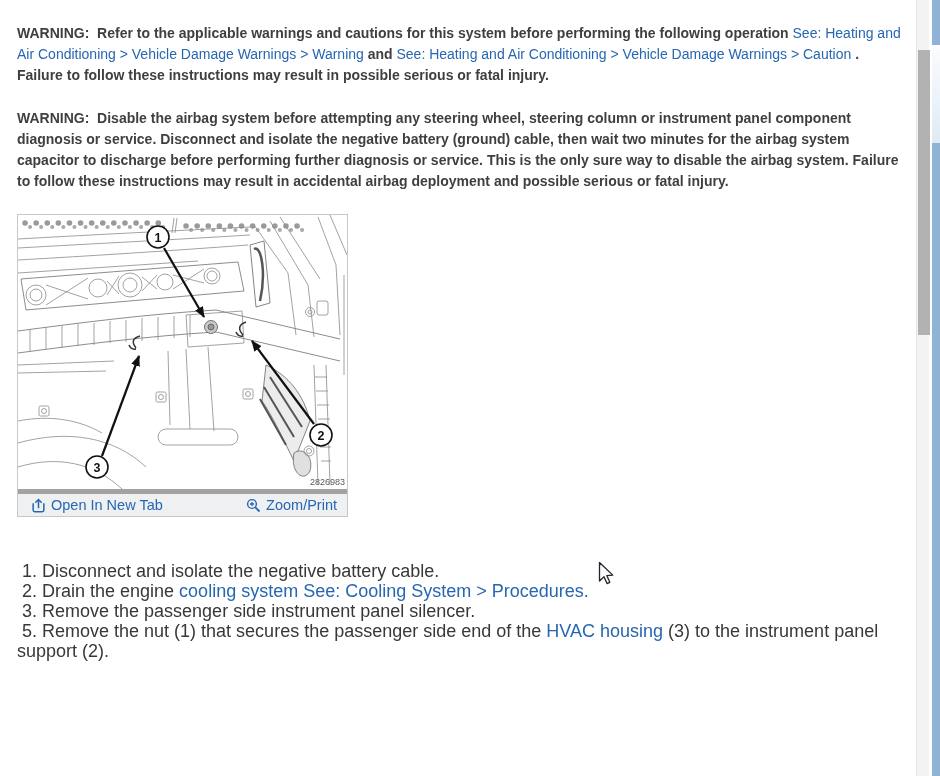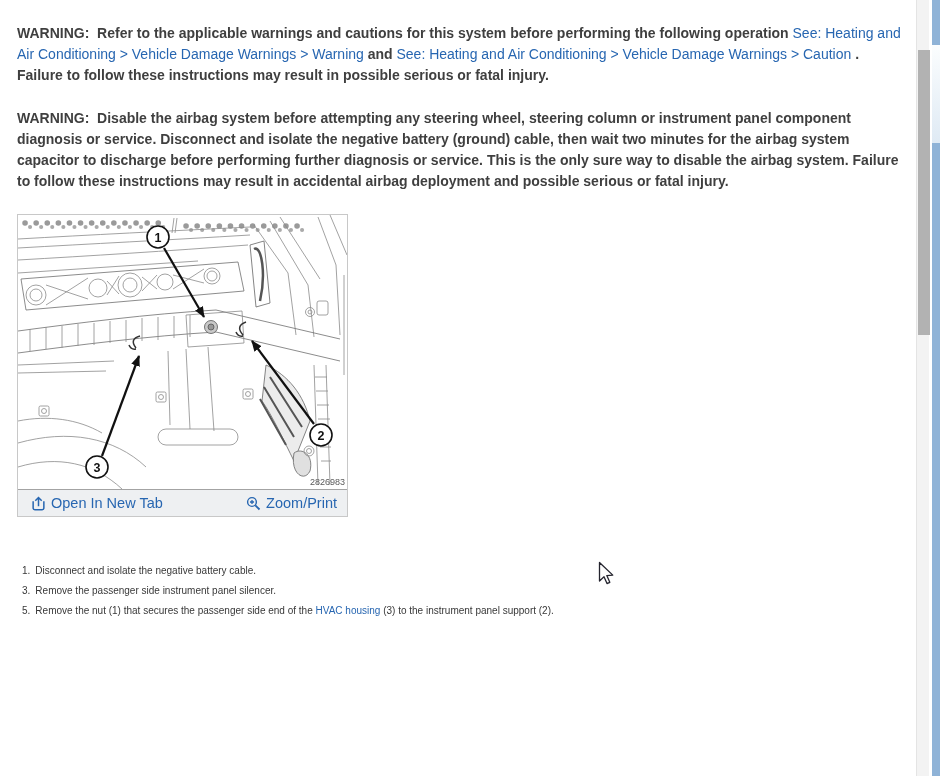--- a/index.html
+++ b/index.html
@@ -10,29 +10,29 @@
   .content { position:absolute; left:17px; top:23px; width:888px; color:var(--text); }
 
   p.rich { font-size:14px; line-height:21px; font-weight:700; color:var(--text); margin:0 0 22px 0; }
   p.rich.note { margin-bottom:42px; }
   .seg-link { color:var(--link); font-weight:400; text-decoration:none; cursor:pointer; }
   .seg-bold { font-weight:700; color:var(--text); }
 
   
   .figure-frame { width:331px; border:1px solid #c8c8c8; background:#fff; }
   .diagram-wrap { width:329px; height:274px; position:relative; background:#fff; }
-  .figure-bar { height:27px; background:#eef0f2; border-top:1px solid #a3a3a3;
+  .figure-bar { height:27px; background:#eef0f2; border-top:5px solid #a3a3a3;
                 display:flex; align-items:center; justify-content:space-between;
                 padding:0 10px 0 13px; }
   .fig-link { display:flex; align-items:center; gap:5px; color:var(--link);
               font-size:14.5px; text-decoration:none; cursor:pointer; }
   .fig-link svg { display:block; }
 
   
-  .steps { margin-top:44px; font-size:10px; line-height:20px; color:#383838; }
+  .steps { margin-top:44px; font-size:18px; line-height:20px; color:#383838; }
   .steps p.step { text-indent:5px; font-weight:400; }
   .steps .num { margin-right:5px; }
 
   
   .scroll-track { position:absolute; top:0; right:11px; width:13px; height:776px;
                   background:#f3f3f3; border-left:1px solid #e4e4e4; }
   .scroll-thumb { position:absolute; top:50px; left:0.5px; width:12px; height:285px;
                   background:#b2b2b2; }
   .outer-strip { position:absolute; top:0; right:0; width:8px; height:776px; background:#8fb3d7; }
   .outer-strip .o-thumb { position:absolute; top:45px; left:0; width:8px; height:98px;
@@ -164,20 +164,21 @@
             <path d="M5.6,3.7 V7.5 M3.7,5.6 H7.5" stroke="#2766b1" stroke-width="1.2" fill="none"></path>
             <path d="M8.7,8.7 L12.6,12.6" stroke="#2766b1" stroke-width="1.7" fill="none"></path>
           </svg>
           <span>Zoom/Print</span>
         </a>
       </div>
     </div>
 
     <div class="steps">
       <p class="step"><span class="num">1.</span><span><span class="seg-text">Disconnect and isolate the negative battery cable.</span></span></p>
+      <p class="step"><span class="num">2.</span><span><span class="seg-text">Drain the engine </span><a class="seg-link">cooling system See: Cooling System &gt; Procedures.</a></span></p>
       <p class="step"><span class="num">3.</span><span><span class="seg-text">Remove the passenger side instrument panel silencer.</span></span></p>
       <p class="step"><span class="num">5.</span><span><span class="seg-text">Remove the nut (1) that secures the passenger side end of the </span><a class="seg-link">HVAC housing</a><span class="seg-text"> (3) to the instrument panel support (2).</span></span></p>
     </div>
   </div>
 
   <div class="scroll-track">
     <div class="scroll-thumb"></div>
   </div>
 
   <div class="outer-strip">

